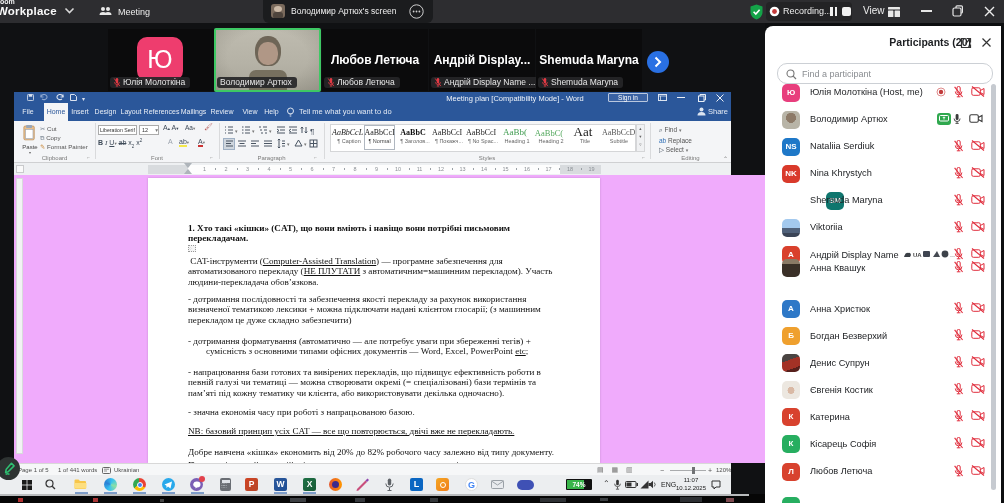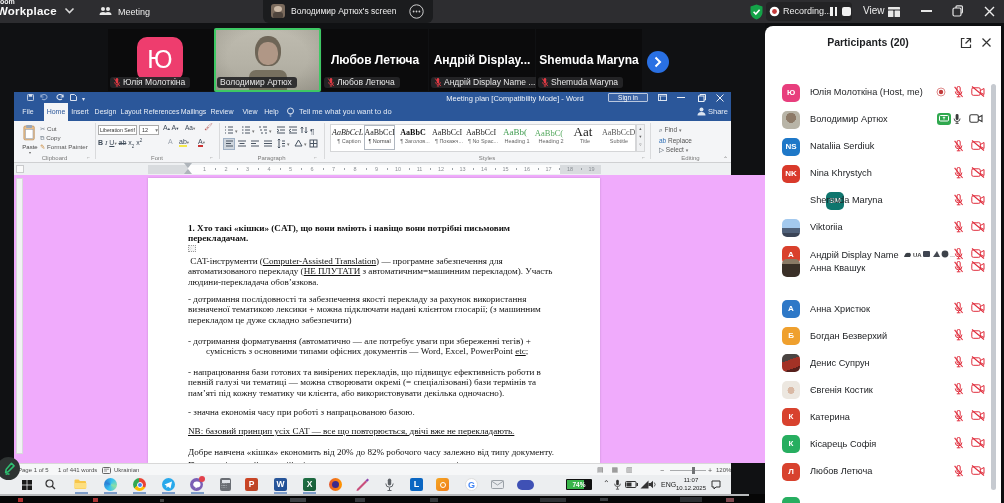--- a/index.html
+++ b/index.html
@@ -512,28 +512,35 @@
     <div class="abs" style="left:160px;top:5px;width:4px;height:3px;background:#444;"></div>
     <div class="abs" style="left:290px;top:4px;width:16px;height:4px;background:#3c3f43;"></div>
     <div class="abs" style="left:355px;top:4px;width:10px;height:4px;background:#36393d;"></div>
     <div class="abs" style="left:430px;top:4px;width:8px;height:4px;background:#333639;"></div>
     <div class="abs" style="left:540px;top:4px;width:26px;height:4px;background:#2e3134;"></div>
     <div class="abs" style="left:600px;top:4px;width:8px;height:3px;background:#3a3d40;"></div>
     <div class="abs" style="left:680px;top:3px;width:22px;height:5px;background:#2c2f32;"></div>
     <div class="abs" style="left:726px;top:4px;width:8px;height:4px;background:#7e4a50;"></div>
   </div>
   <div id="panel">
-    <div class="abs" style="left:0;top:10px;width:206px;text-align:center;font-size:10.5px;font-weight:bold;color:#1c1e21;">Participants (20)</div>
+    <div class="abs" style="left:0;top:10px;width:206px;text-align:right;font-size:10.5px;font-weight:bold;color:#1c1e21;">Participants (20)</div>
     <svg class="abs" style="left:195px;top:11px;" width="12" height="12" viewBox="0 0 12 12">
         <path d="M4.5 1.5 H1.5 V10.5 H10.5 V7.5" stroke="#333" stroke-width="1.2" fill="none"></path>
         <path d="M6.5 1.5 H10.5 V5.5 M10.5 1.5 L5.5 6.5" stroke="#333" stroke-width="1.2" fill="none"></path>
       </svg>
     <svg class="abs" style="left:216px;top:11px;" width="11" height="11" viewBox="0 0 11 11">
         <path d="M1.5 1.5 L9.5 9.5 M9.5 1.5 L1.5 9.5" stroke="#333" stroke-width="1.2"></path>
       </svg>
+    <div class="abs" style="left:12px;top:37px;width:216px;height:21px;border:1px solid #ccd0d5;border-radius:10px;background:#fff;">
+      <svg class="abs" style="left:8px;top:5px;" width="11" height="11" viewBox="0 0 11 11">
+          <circle cx="4.5" cy="4.5" r="3.5" stroke="#777" stroke-width="1.1" fill="none"></circle>
+          <path d="M7.2 7.2 L10 10" stroke="#777" stroke-width="1.2"></path>
+        </svg>
+      <div class="abs" style="left:24px;top:4.5px;font-size:9px;color:#8a8d91;">Find a participant</div>
+    </div>
     <div class="prow" style="top:53.5px;">
         <div class="pav" style="background:#e83e7d;">Ю</div>
         <div class="pname">Юлія Молоткіна (Host, me)</div>
         <div class="picons">
           <svg width="10" height="10" viewBox="0 0 11 11" style="margin-top:1px;">
             <circle cx="5.5" cy="5.5" r="4.4" fill="none" stroke="#dc7f7f" stroke-width="1"></circle>
             <circle cx="5.5" cy="5.5" r="2.4" fill="#c23b3b"></circle>
           </svg>
           <svg width="11" height="12" viewBox="0 0 11 12">
             <path d="M4 2 a1.6 1.6 0 0 1 3.2 0 V5.6 a1.6 1.6 0 0 1 -3.2 0 Z" fill="none" stroke="#e02d3c" stroke-width="1"></path>

